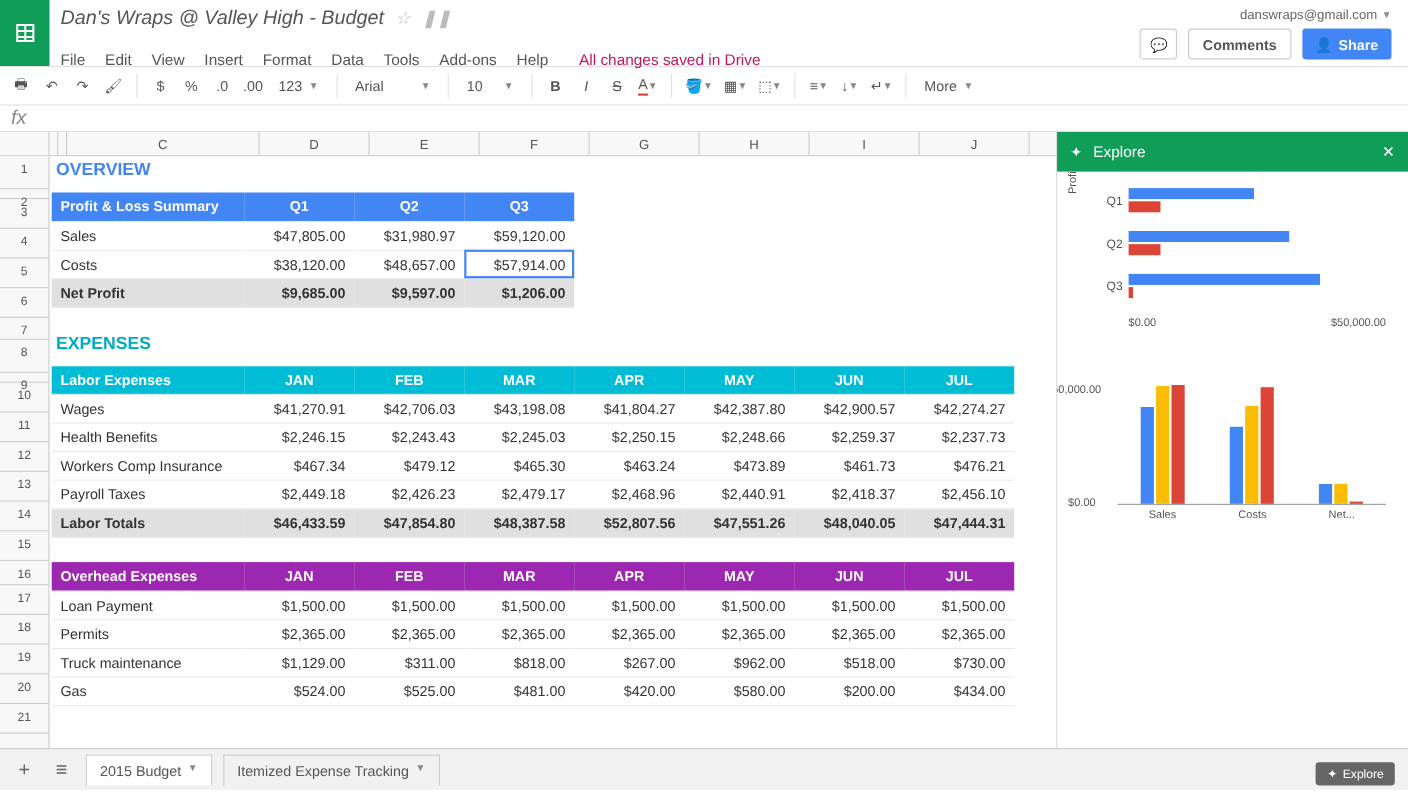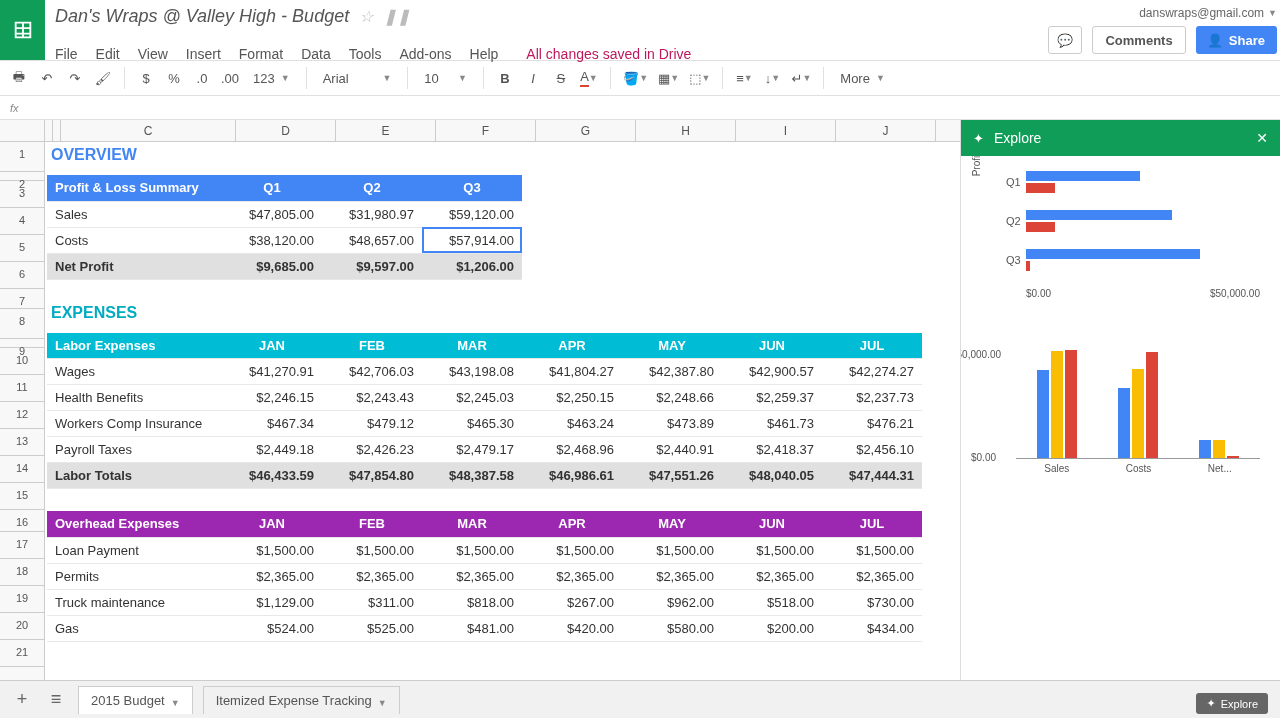--- a/index.html
+++ b/index.html
@@ -7,32 +7,32 @@
 .top-strip { display:flex; height:60px; }
 .logo-cell { width:45px; height:60px; background:#0f9d58; display:flex; align-items:center; justify-content:center; }
 .logo-cell svg { fill:#fff; }
 .title-area { flex:1; padding:6px 10px 0 10px; }
 .doc-title-row { display:flex; align-items:center; gap:10px;font-style:italic; }
 .doc-title { font-size:18px; color:#555; }
 .star-icon, .folder-icon { color:#bbb; font-size:16px; }
 .menu-row { display:flex; gap:18px; margin-top:19px; font-size:14px; color:#555; align-items:center; }
 .menu-item { cursor:pointer; }
 .save-status { color:#be185d; margin-left:10px; }
-.right-top { display:flex; flex-direction:column; align-items:flex-end; padding:6px 3px 0 0; gap:6px; }
+.right-top { display:flex; flex-direction:column; align-items:flex-end; padding:6px 15px 0 0; gap:6px; }
 .account { font-size:12px; color:#666; display:flex; align-items:center; gap:4px; }
 .top-buttons { display:flex; gap:10px; align-items:center; }
 .comment-icon-btn { width:34px; height:28px; border:1px solid #ccc; border-radius:3px; display:flex; align-items:center; justify-content:center; cursor:pointer; }
 .comments-btn { height:28px; padding:0 12px; border:1px solid #ccc; border-radius:3px; background:#fff; font-size:13px; font-weight:bold; color:#555; cursor:pointer; }
 .share-btn { height:28px; padding:0 12px; border:none; border-radius:3px; background:#4285f4; color:#fff; font-size:13px; font-weight:bold; cursor:pointer; display:flex; align-items:center; gap:5px; }
 .toolbar { height:36px; border-top:1px solid #e0e0e0; border-bottom:1px solid #e0e0e0; display:flex; align-items:center; padding:0 8px; gap:6px; color:#555; }
 .tool-div { width:1px; height:22px; background:#e0e0e0; margin:0 4px; }
 .tool-btn { min-width:22px; height:24px; display:flex; align-items:center; justify-content:center; cursor:pointer; font-size:13px; padding:0 2px; }
 .tool-dd { display:flex; align-items:center; gap:6px; padding:0 6px; cursor:pointer; }
 .fx-bar { height:24px; border-bottom:1px solid #e0e0e0; display:flex; align-items:center; padding:0 10px; }
-.fx-label { font-style:italic; color:#888; font-size:11px; }
+.fx-label { font-style:italic; color:#888; font-size:18px; }
 .fx-input { flex:1; border:none; outline:none; margin-left:15px; font-size:13px; }
 .main-area { display:flex; height:560px; }
 .sheet-wrap { flex:1; display:flex; flex-direction:column; overflow:hidden; position:relative; }
 .col-headers { display:flex; height:22px; background:#f8f8f8; border-bottom:1px solid #ccc; }
 .corner { width:45px; border-right:1px solid #ccc; background:#f8f8f8; }
 .col-h { border-right:1px solid #ccc; text-align:center; font-size:12px; color:#555; line-height:22px; }
 .col-h.A { width:8px; } .col-h.B { width:8px; }
 .col-h.C { width:175px; } .col-h.D { width:100px; }
 .col-h.E { width:100px; } .col-h.F { width:100px; }
 .col-h.G { width:100px; } .col-h.H { width:100px; }
@@ -73,21 +73,21 @@
 .ylabel { position:absolute; left:-5px; top:50%; transform:rotate(-90deg) translateX(50%); transform-origin:left; font-size:10px; color:#555; }
 .vbars { display:flex; justify-content:space-around; height:120px; align-items:flex-end; border-bottom:1px solid #999; position:relative; margin-left:35px; }
 .vbargroup { display:flex; gap:2px; align-items:flex-end; }
 .vbar { width:12px; }
 .vbar.blue { background:#4285f4; } .vbar.orange { background:#fbbc04; } .vbar.red { background:#db4437; }
 .vbar-labels { display:flex; justify-content:space-around; margin-left:35px; font-size:10px; color:#555; margin-top:4px; }
 .y50k { position:absolute; left:-65px; top:10px; font-size:10px; color:#555; }
 .y0 { position:absolute; left:-45px; bottom:-5px; font-size:10px; color:#555; }
 .sheet-tabs { height:38px; border-top:1px solid #ccc; background:#f1f1f1; display:flex; align-items:center; padding:0 10px; gap:10px; }
 .tab-btn { color:#666; cursor:pointer; font-size:18px; width:24px; text-align:center; }
-.sheet-tab { background:#fff; padding:6px 12px; border:1px solid #ccc; border-bottom:none; font-size:13px; color:#555; cursor:pointer; display:flex; align-items:flex-end; gap:6px; }
+.sheet-tab { background:#fff; padding:6px 12px; border:1px solid #ccc; border-bottom:none; font-size:13px; color:#555; cursor:pointer; display:flex; align-items:flex-start; gap:6px; }
 .sheet-tab.inactive { background:#f1f1f1; }
 .explore-fab { position:absolute; right:12px; bottom:6px; background:#666; color:#fff; padding:4px 10px; border-radius:3px; font-size:11px; display:flex; align-items:center; gap:5px; cursor:pointer; }
 .spacer { height:9px; }
 .dd-arrow { font-size:9px; color:#888; }
 .underline-red { border-bottom:2px solid #db4437; padding-bottom:1px; }
 </style>
 </head>
 <body>
 
 <div class="top-strip">
@@ -319,21 +319,21 @@
                 <td class="num">$2,418.37</td>
                 <td class="num">$2,456.10</td>
               </tr>
             </tbody>
             <tbody>
               <tr class="total">
                 <td class="row-label">Labor Totals</td>
                 <td class="num">$46,433.59</td>
                 <td class="num">$47,854.80</td>
                 <td class="num">$48,387.58</td>
-                <td class="num">$46,986.61</td>
+                <td class="num">$52,807.56</td>
                 <td class="num">$47,551.26</td>
                 <td class="num">$48,040.05</td>
                 <td class="num">$47,444.31</td>
               </tr>
             </tbody>
           </table>
         <div style="height:22px"></div>
         <table class="tbl ovh" id="ovh-tbl">
             <tbody>
               <tr>

